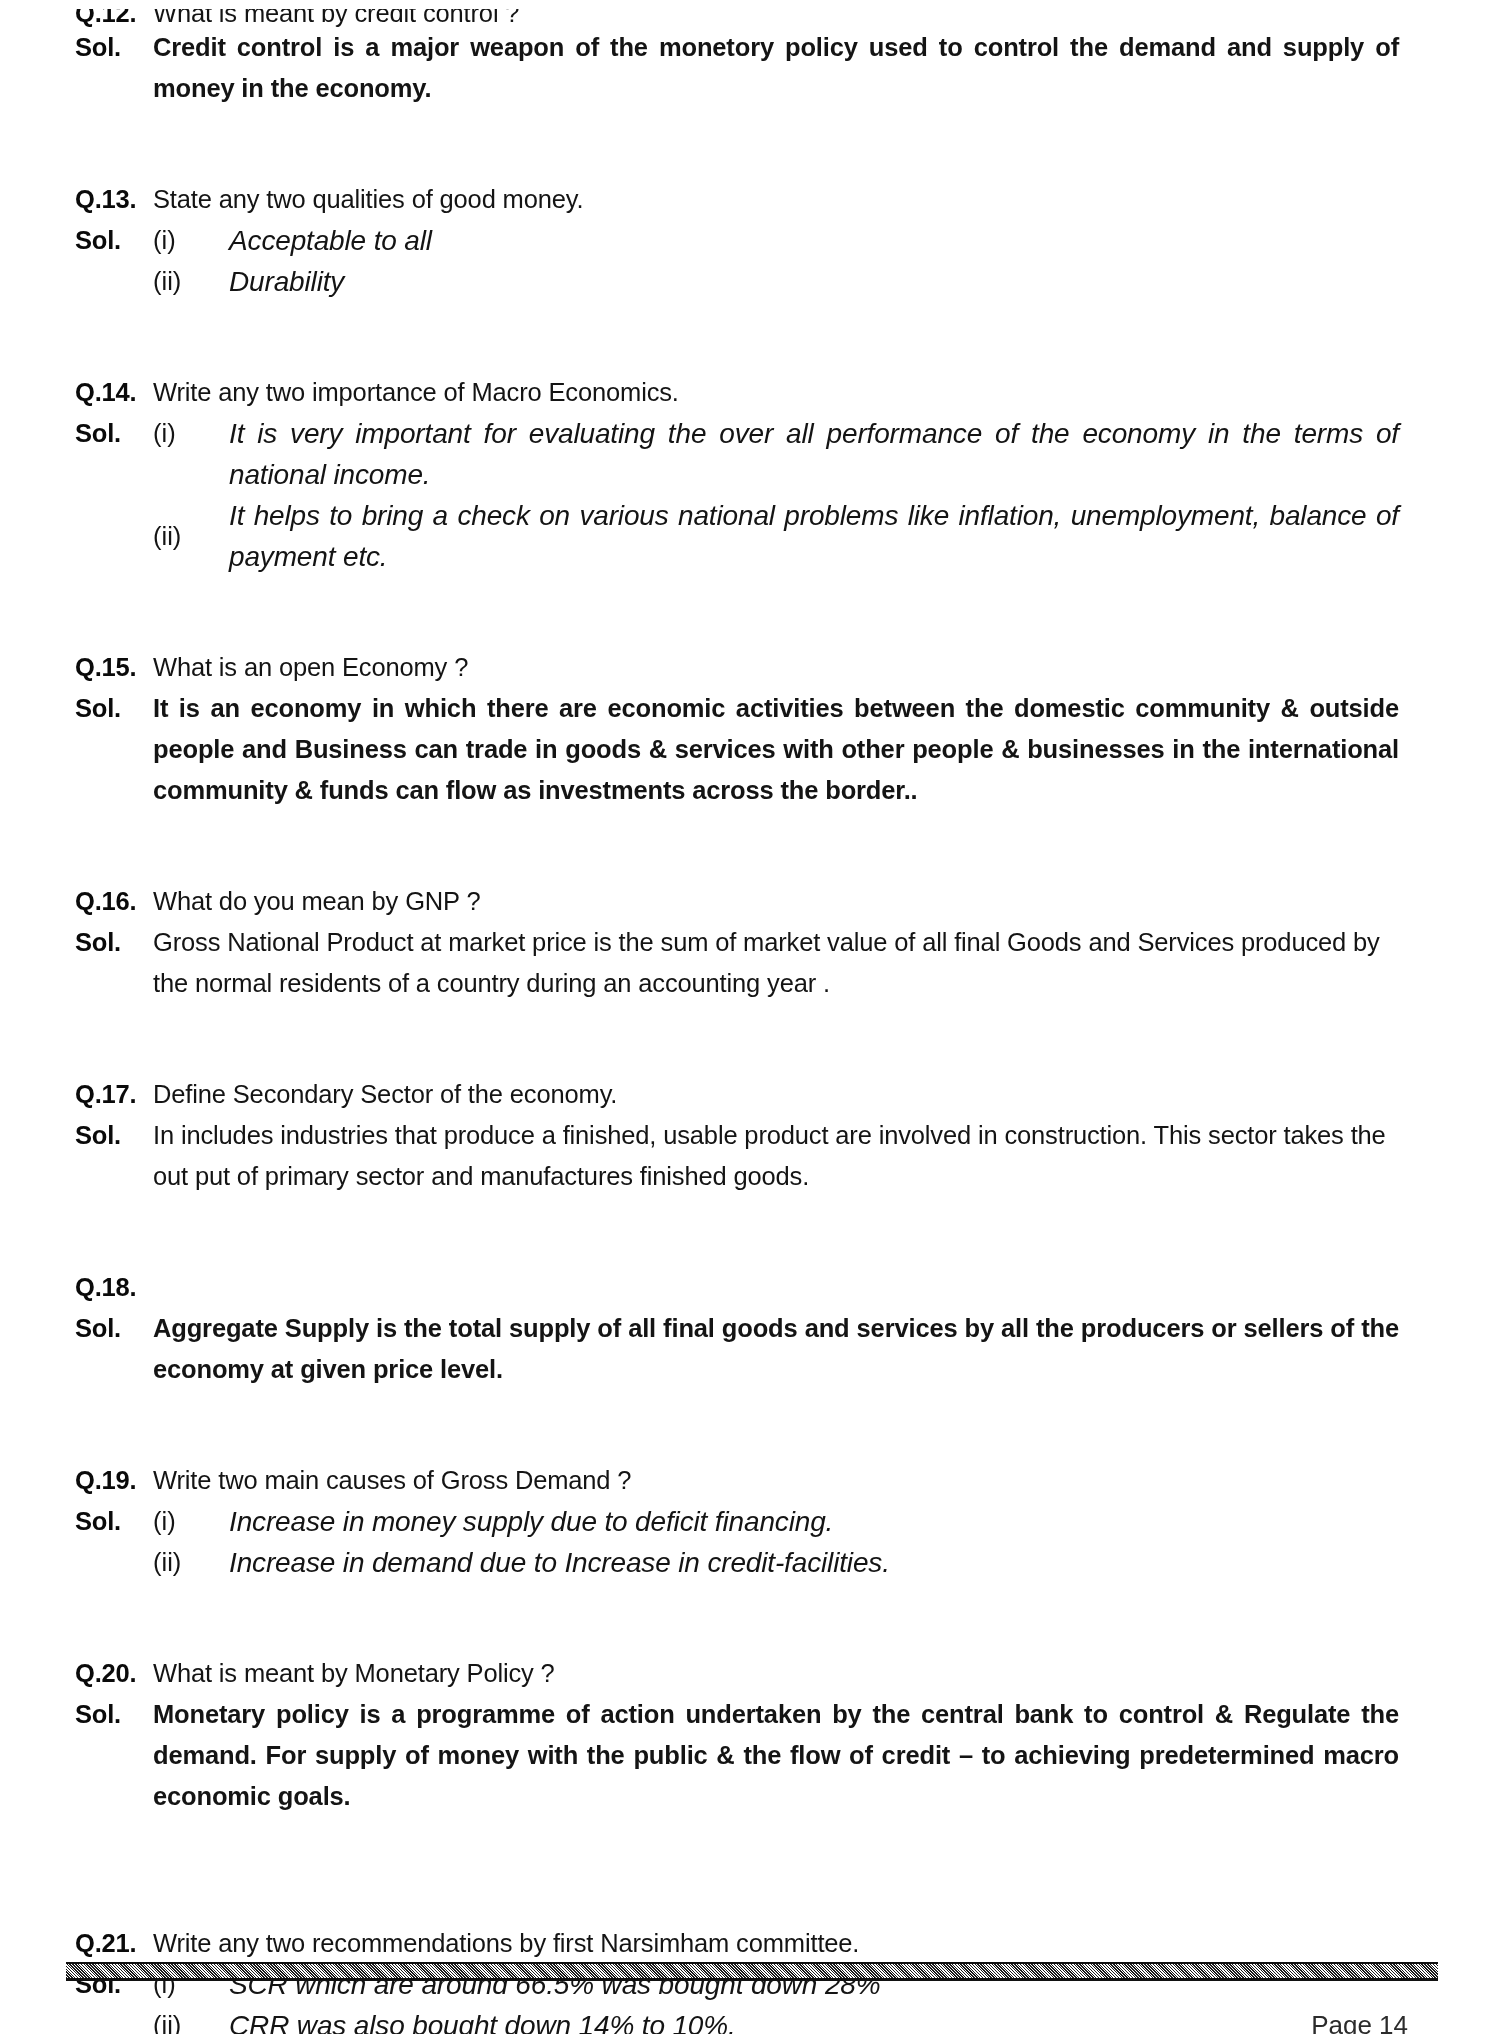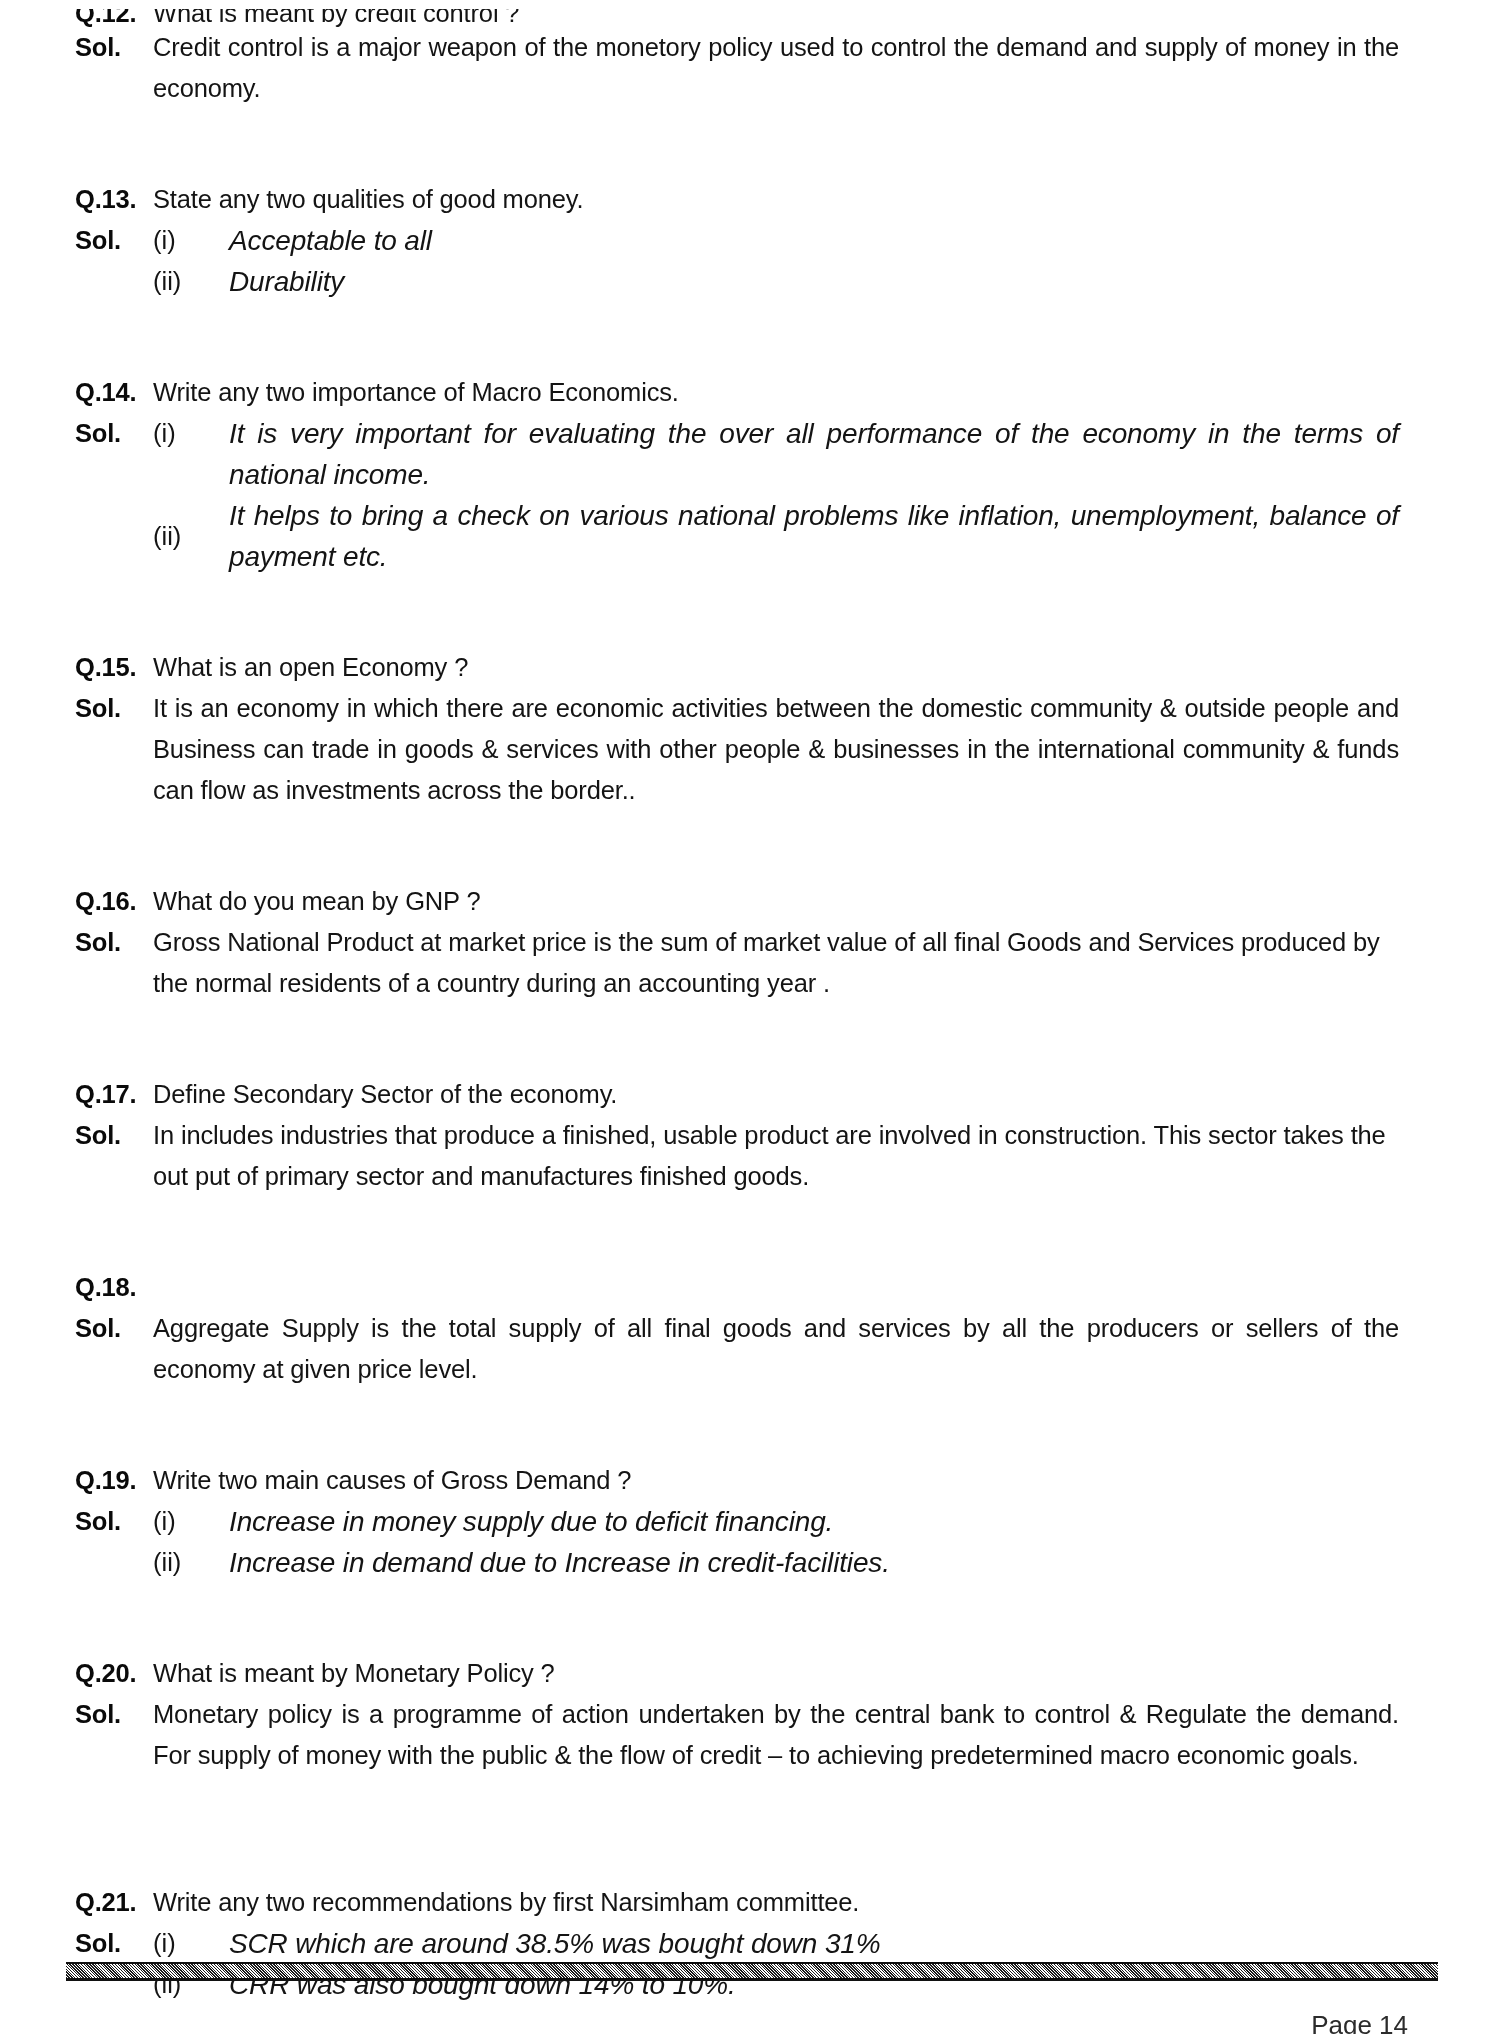--- a/index.html
+++ b/index.html
@@ -47,20 +47,21 @@
     flex: 1 1 auto;
     margin-right: 96px;
     font-size: 25.5px;
     line-height: 41px;
     letter-spacing: -0.15px;
     color: #141414;
   }
   .body-text.justify {
     text-align: justify;
     text-align-last: left;
+    font-weight: bold;
   }
   .sub-row {
     display: flex;
     align-items: center;
     width: 100%;
   }
   .sub-marker {
     flex: 0 0 auto;
     width: 76px;
     margin-left: 144px;
@@ -261,21 +262,21 @@
     <div class="spacer-md"></div>
 
     <div class="qa-block">
       <div class="row">
         <div class="label">Q.21.</div>
         <div class="body-text">Write any two recommendations by first Narsimham committee.</div>
       </div>
       <div class="row">
         <div class="label">Sol.</div>
         <div class="sub-marker aligned-sol">(i)</div>
-        <div class="sub-text">SCR which are around 38.5% was bought down 31%</div>
+        <div class="sub-text">SCR which are around 66.5% was bought down 28%</div>
       </div>
       <div class="sub-row">
         <div class="sub-marker">(ii)</div>
         <div class="sub-text">CRR was also bought down 14% to 10%.</div>
       </div>
     </div>
 
   </div>
 
   <div class="footer-rule"></div>

